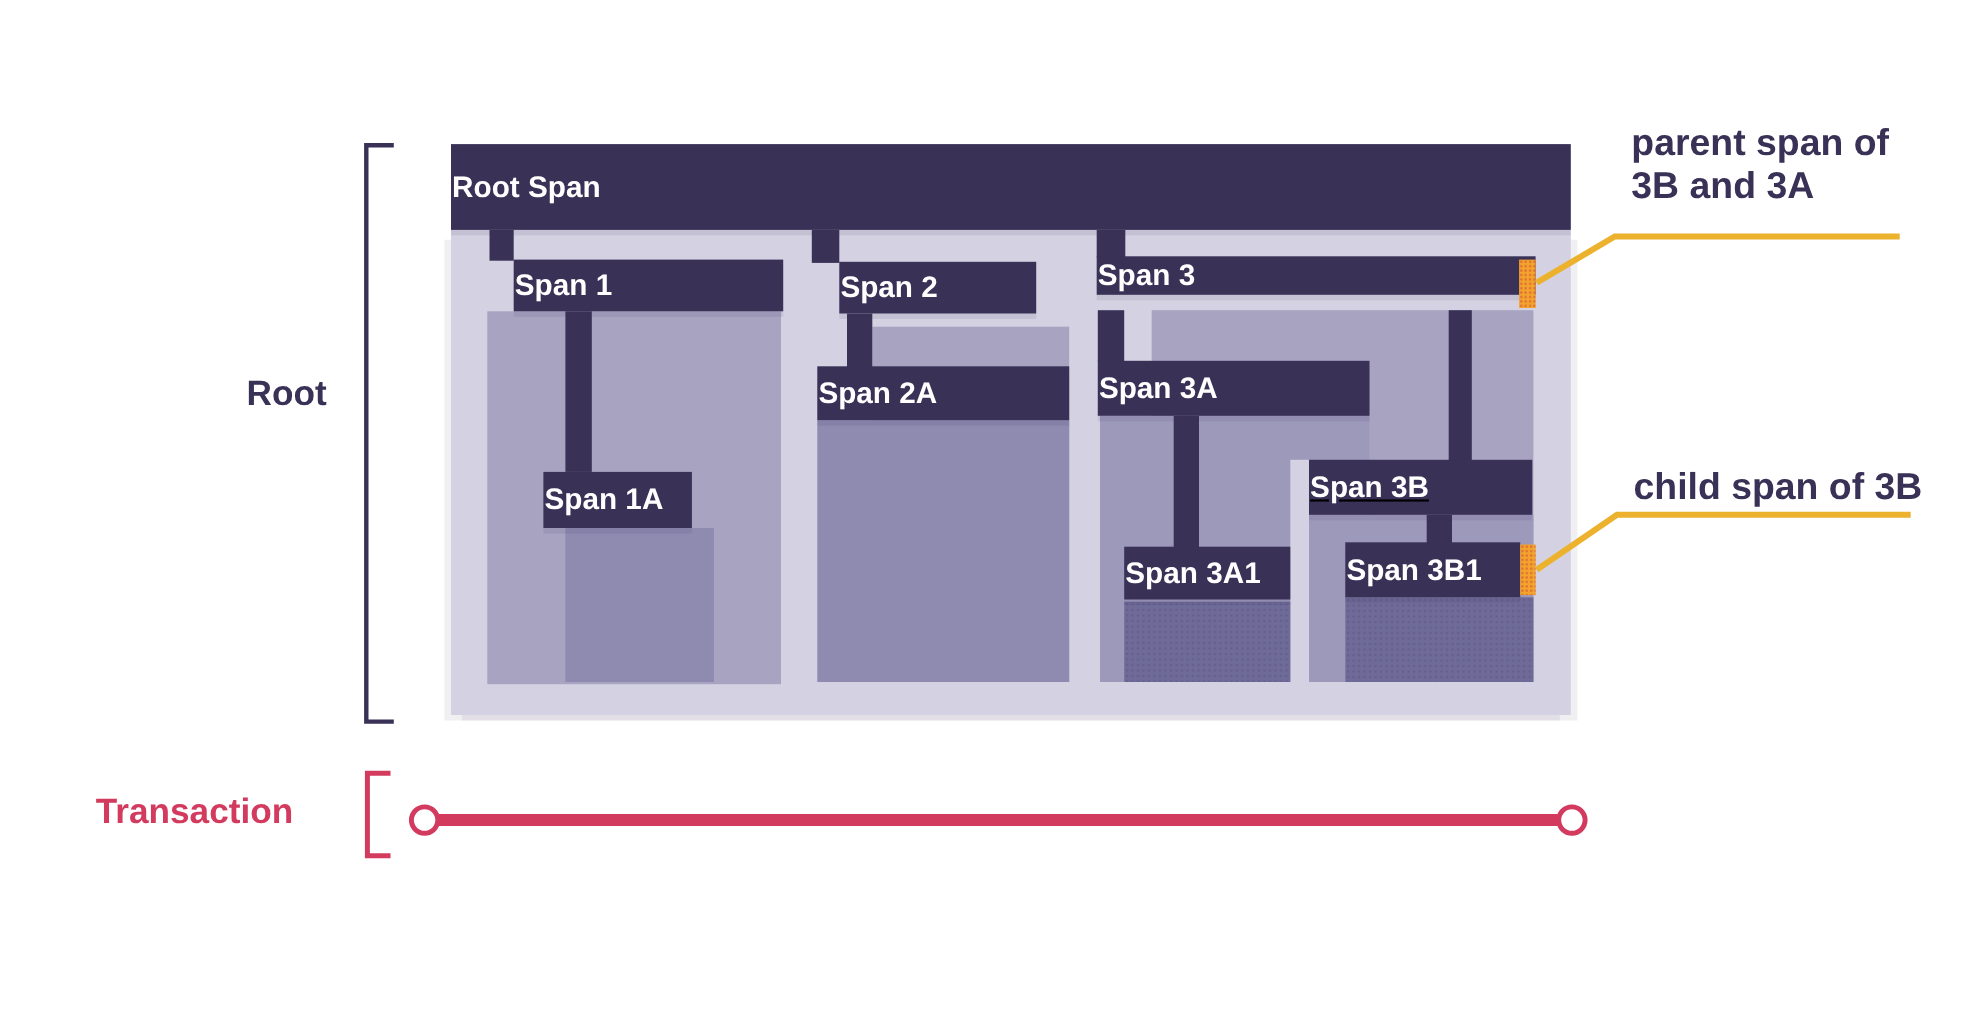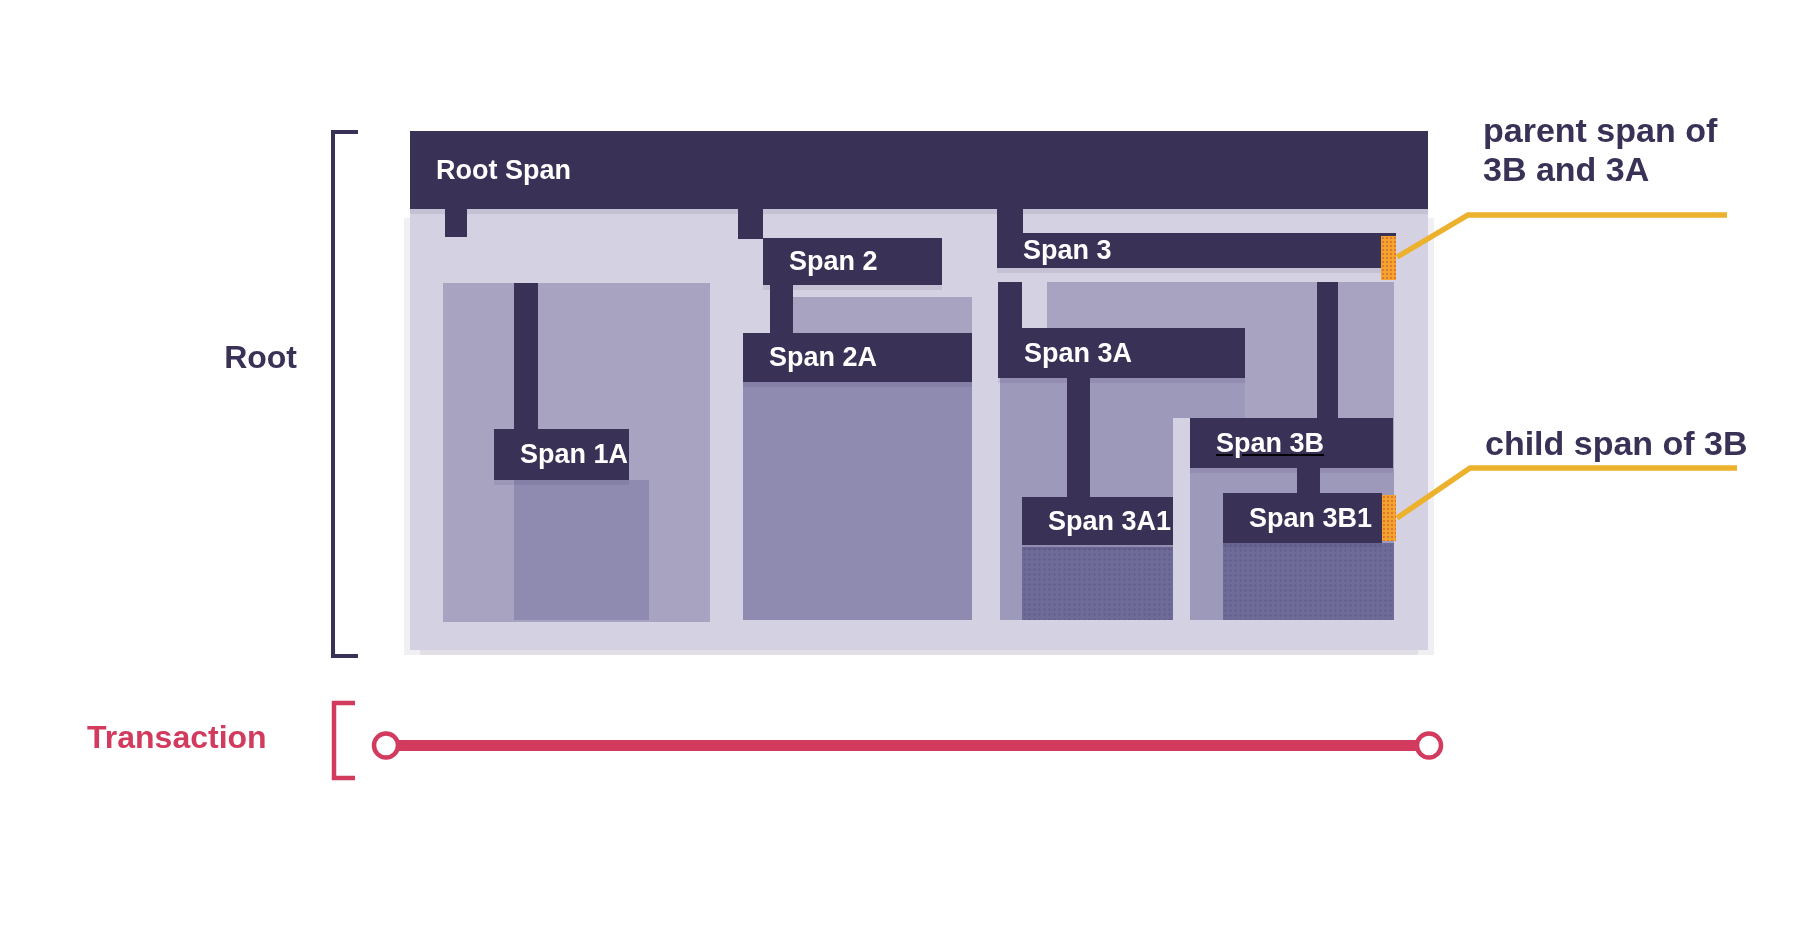--- a/index.html
+++ b/index.html
@@ -9,21 +9,21 @@
     --white_text:#ffffff;
   }
   html,body{margin:0;padding:0;background:#ffffff;}
   .canvas{
     position:relative; width:1801px; height:927px; background:#ffffff; overflow:hidden;
     font-family:"Liberation Sans","DejaVu Sans",sans-serif;
   }
   .abs{position:absolute;}
   .dark{background:var(--dark_purple);}
   .bar{display:flex;align-items:center;box-shadow:0 5px 0 rgba(58,49,87,.10);}
-  .bar-label{color:var(--white_text);font-size:27px;font-weight:bold;padding-left:26px;white-space:nowrap;}
+  .bar-label{color:var(--white_text);font-size:27px;font-weight:bold;padding-left:1px;white-space:nowrap;}
   .l1{background:var(--body_level1);}
   .l2{background:var(--body_level2);}
   .l2b{background:var(--body_level2b);}
   .l3{background:var(--body_level3);
       background-image:radial-gradient(rgba(58,49,87,.20) 1px, transparent 1.4px);
       background-size:5px 5px;}
   .bgfill{background:var(--lavender_bg);}
   .tag{background:var(--highlight_orange);
        background-image:radial-gradient(rgba(213,78,56,.55) 1px, transparent 1.3px);
        background-size:4px 4px;}
@@ -113,20 +113,23 @@
   <div id="stem-1a" class="abs dark"></div>
   <div id="stem-2a" class="abs dark"></div>
   <div id="stem-3a" class="abs dark"></div>
   <div id="stem-3a1" class="abs dark"></div>
   <div id="stem-3b" class="abs dark"></div>
   <div id="stem-3b1" class="abs dark"></div>
 
   <div id="bar-root" class="abs dark bar">
     <span class="bar-label">Root Span</span>
   </div>
+  <div id="bar-1" class="abs dark bar">
+    <span class="bar-label">Span 1</span>
+  </div>
   <div id="bar-2" class="abs dark bar">
     <span class="bar-label">Span 2</span>
   </div>
   <div id="bar-3" class="abs dark bar">
     <span class="bar-label">Span 3</span>
   </div>
   <div id="bar-1a" class="abs dark bar">
     <span class="bar-label">Span 1A</span>
   </div>
   <div id="bar-2a" class="abs dark bar">

